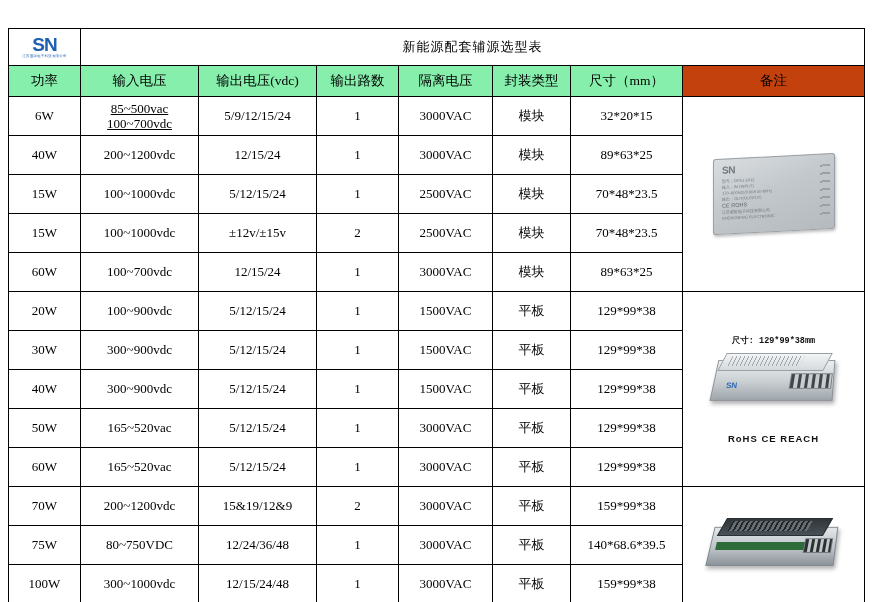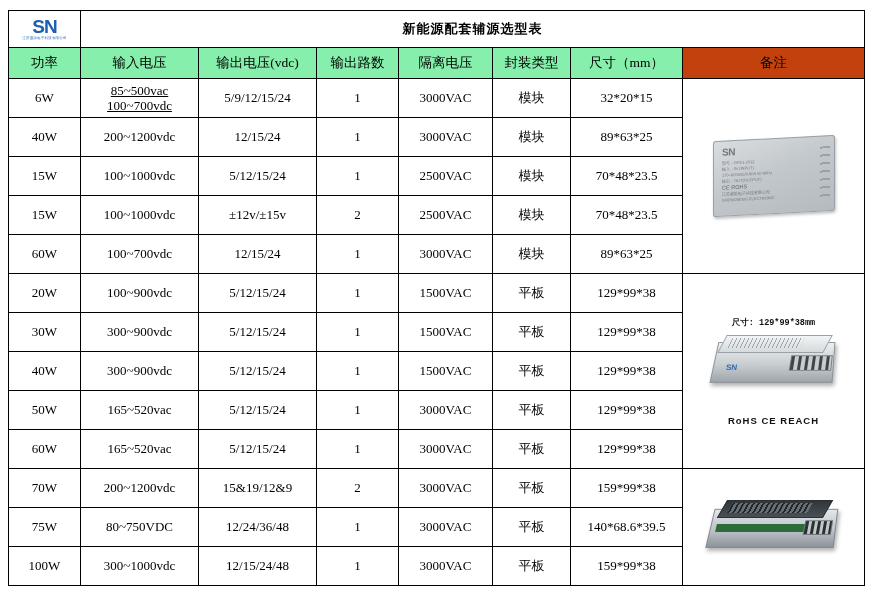--- a/index.html
+++ b/index.html
@@ -12,21 +12,21 @@
     height: 602px;
     font-family: "Liberation Serif", serif;
     color: #000;
     overflow: hidden;
   }
   .page {
     position: relative;
     width: 872px;
     height: 602px;
     box-sizing: border-box;
-    padding: 10px 8px 0 8px;
+    padding: 28px 8px 0 8px;
   }
   table.spec {
     border-collapse: collapse;
     table-layout: fixed;
     width: 856px;
     margin: 0 auto;
   }
   table.spec td, table.spec th {
     border: 1px solid #000;
     text-align: center;
@@ -60,21 +60,21 @@
   .logo-sub {
     font-size: 3.5px;
     color: #2a6bb5;
     line-height: 5px;
     letter-spacing: 0.2px;
     font-family: "Liberation Sans", sans-serif;
   }
   .title-cell {
     height: 36px;
     font-size: 16px;
-    font-weight: bold;
+    font-weight: normal;
     letter-spacing: 1px;
   }
   
   tr.header-row td {
     height: 30px;
     background: #86efac;
     font-size: 13.5px;
   }
   tr.header-row td.remark-head {
     background: #c2410c;

